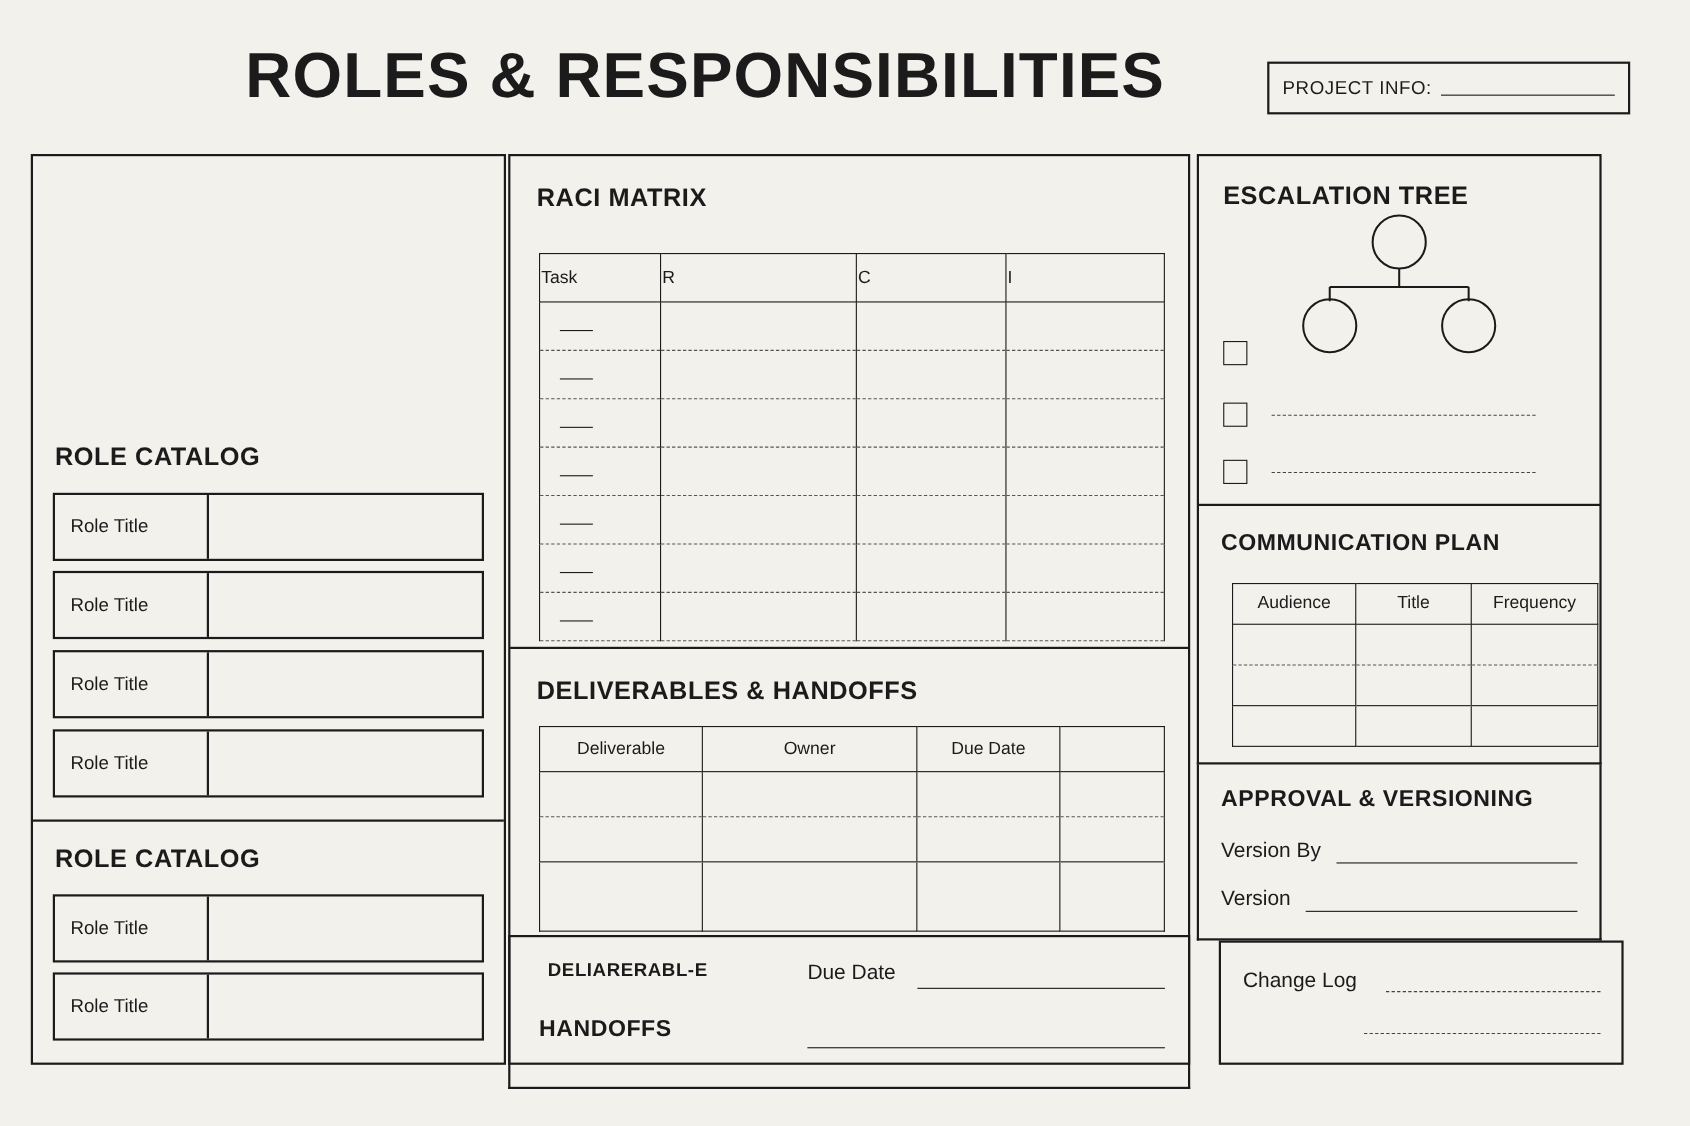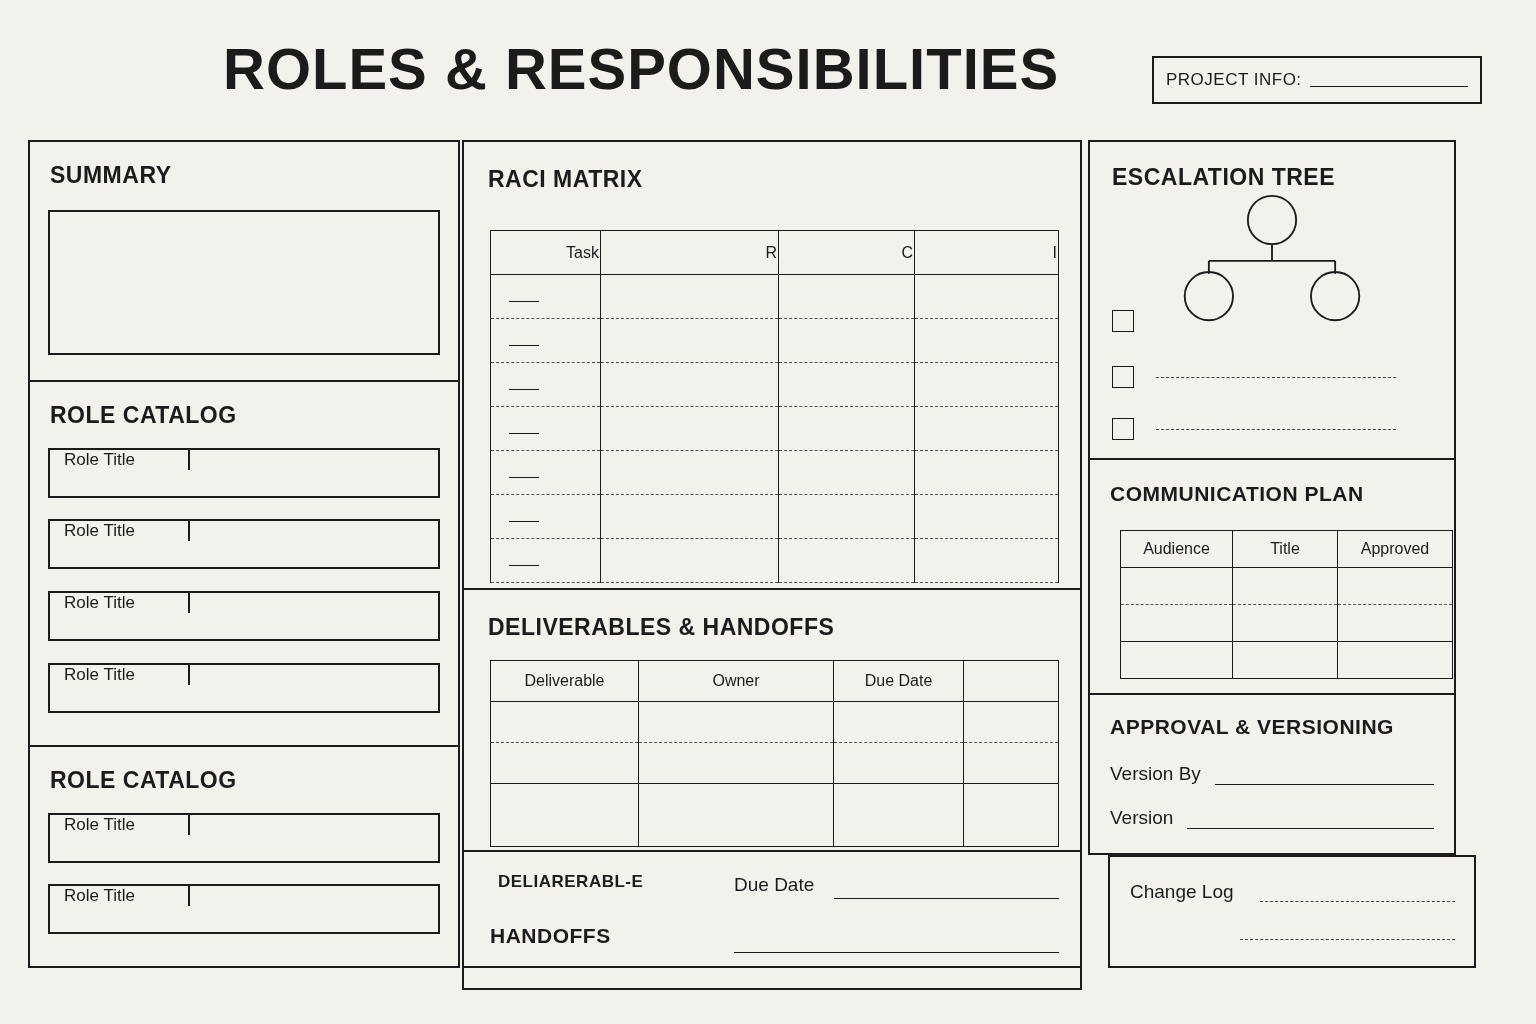--- a/index.html
+++ b/index.html
@@ -93,22 +93,22 @@
   #role-catalog-1 {
     position: absolute; left: 0; top: 240px; width: 100%; height: 365px;
     border-bottom: 2px solid #1b1b1b; box-sizing: border-box;
   }
   #role-catalog-2 {
     position: absolute; left: 0; top: 605px; width: 100%; height: 223px;
     box-sizing: border-box;
   }
   .catalog-title { position: absolute; left: 20px; top: 20px; }
   .role-row {
-    position: absolute; left: 18px; right: 18px; height: 50px;
-    border: 2px solid #1b1b1b; box-sizing: border-box; display: flex; flex-direction: column;
+    position: absolute; left: 18px; right: 18px; height: 62px;
+    border: 2px solid #1b1b1b; box-sizing: border-box; display: flex;
   }
   .role-label {
     width: 140px; border-right: 2px solid #1b1b1b; box-sizing: border-box;
     display: flex; align-items: center; padding-left: 14px; font-size: 17px;
   }
   .role-value { flex: 1; }
 
   
   #mid-col { left: 462px; top: 140px; width: 620px; height: 828px; border: none; }
 
@@ -119,21 +119,21 @@
   #raci-panel .panel-title { position: absolute; left: 24px; top: 24px; }
   .raci-table {
     position: absolute; left: 26px; top: 88px; width: 568px;
     border-collapse: collapse; table-layout: fixed;
   }
   .raci-table th, .raci-table td {
     border: 1.5px solid #1b1b1b;
     height: 41px;
     font-size: 16px;
     font-weight: 400;
-    text-align: right;
+    text-align: left;
   }
   .raci-table th { font-weight: 400; }
   .raci-table td.dashed-cell { border-top: 1px dashed #555; border-bottom: 1px dashed #555; }
   .raci-table td.taskcell {
     border-left: 1.5px solid #1b1b1b;
     border-right: 1.5px solid #1b1b1b;
     border-top: 1px dashed #555; border-bottom: 1px dashed #555;
     text-align: left; padding-left: 18px;
   }
   .dashline { display: inline-block; width: 30px; border-bottom: 1.5px solid #1b1b1b; }
@@ -222,24 +222,20 @@
   <div class="header">
     <div class="title">ROLES &amp; RESPONSIBILITIES</div>
     <div class="project-info-box">
       <span class="project-info-label">PROJECT INFO:</span>
       <span class="rule"></span>
     </div>
   </div>
 
   <div class="panel" id="left-col">
 
-    <div id="summary-section">
-      <div class="panel-title">SUMMARY</div>
-      <div class="summary-box"></div>
-    </div>
 
     <div id="role-catalog-1">
       <div class="panel-title catalog-title">ROLE CATALOG</div>
       <div class="role-row" style="top:66px;">
         <div class="role-label">Role Title</div>
         <div class="role-value"></div>
       </div>
       <div class="role-row" style="top:137px;">
         <div class="role-label">Role Title</div>
         <div class="role-value"></div>
@@ -416,21 +412,21 @@
       <table class="comm-table">
         <colgroup>
             <col style="width:112px">
             <col style="width:105px">
             <col style="width:115px">
           </colgroup>
         <thead>
           <tr>
             <th>Audience</th>
             <th>Title</th>
-            <th>Approved</th>
+            <th>Frequency</th>
           </tr>
         </thead>
         <tbody>
           <tr>
             <td class="dashed-row"></td>
             <td class="dashed-row"></td>
             <td class="dashed-row"></td>
           </tr>
           <tr>
             <td class="dashed-row"></td>

